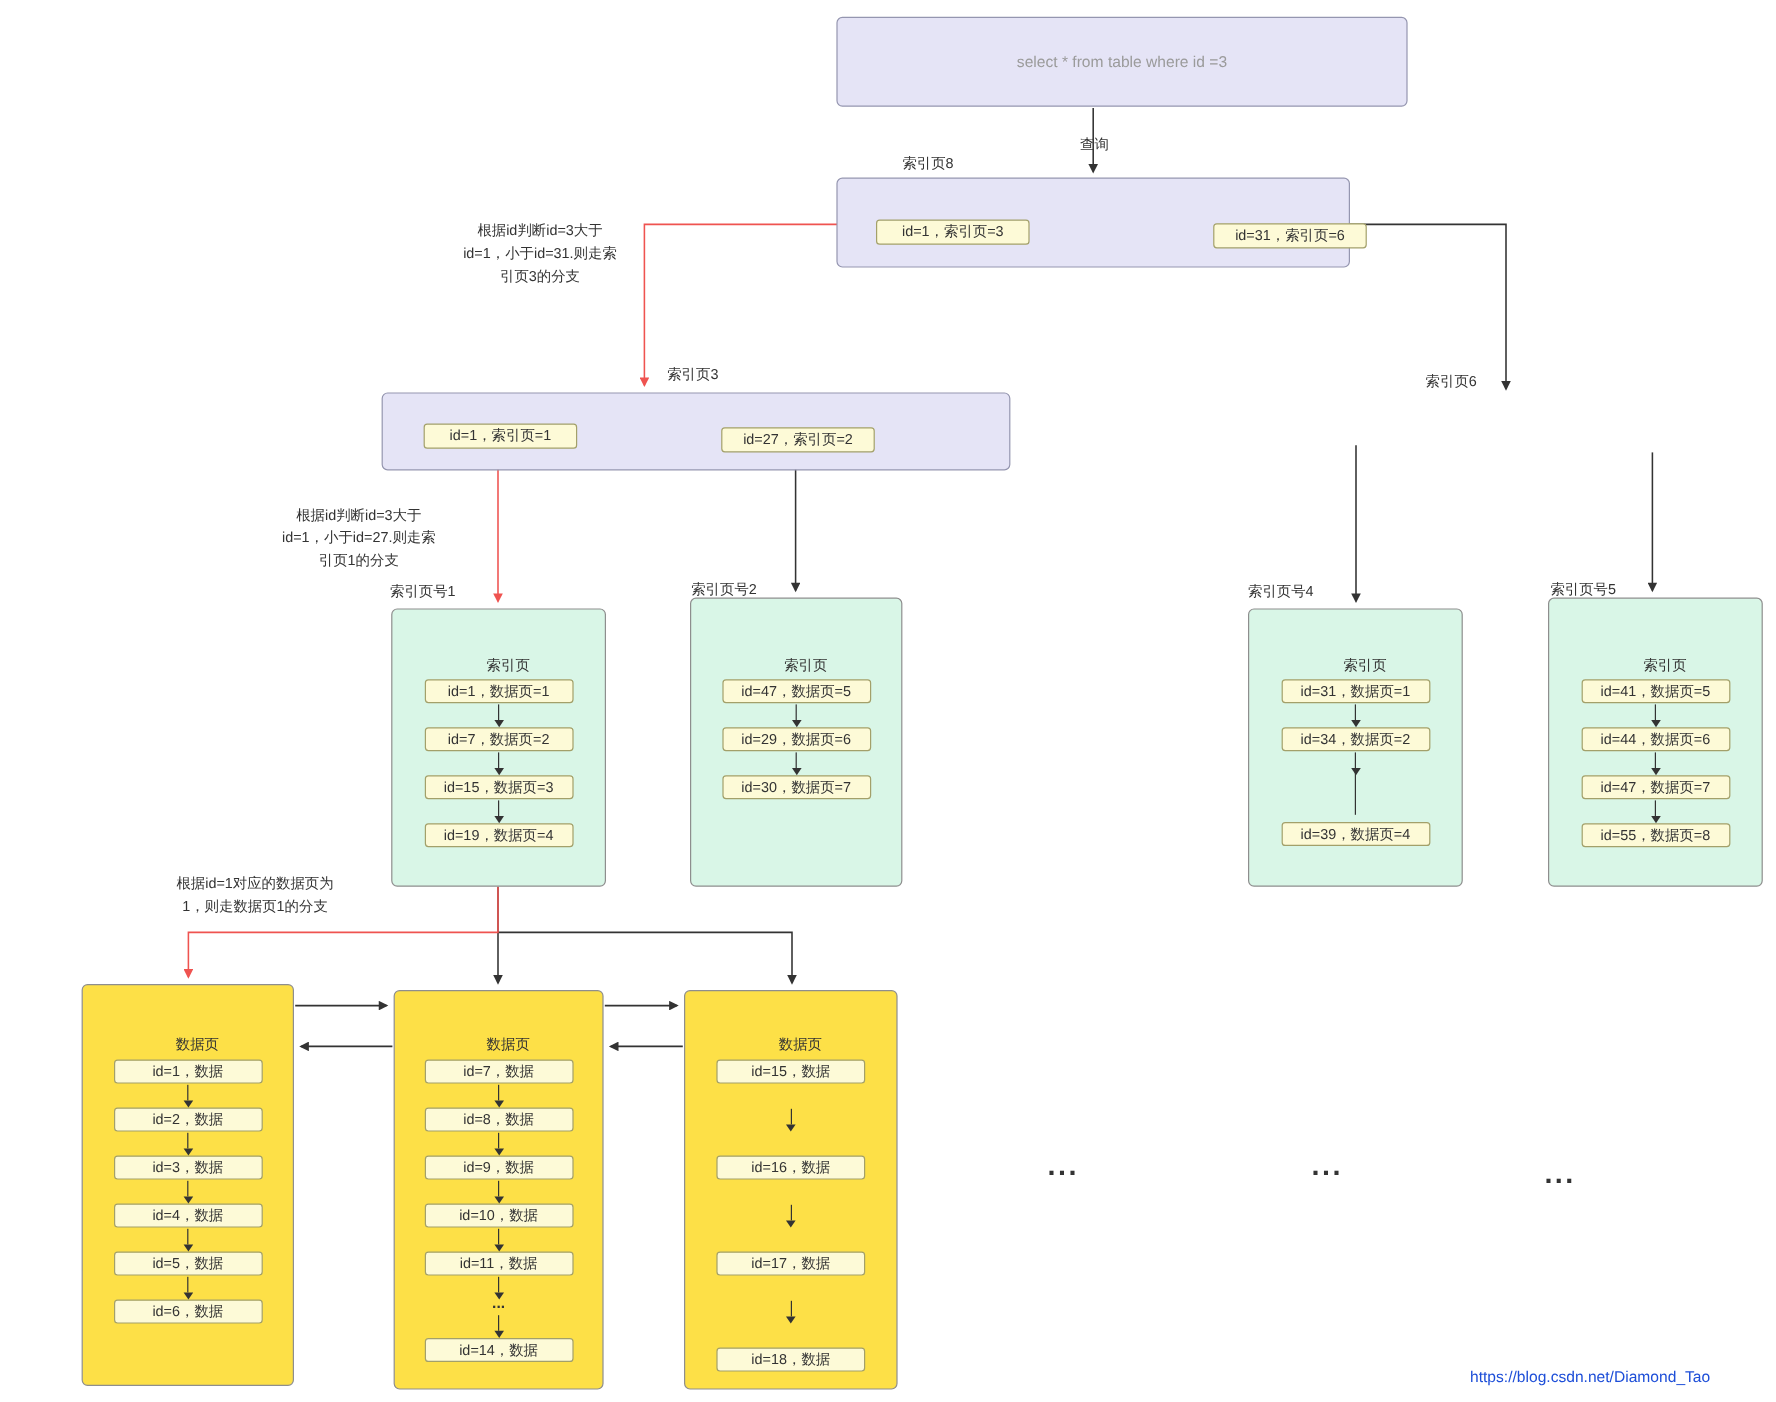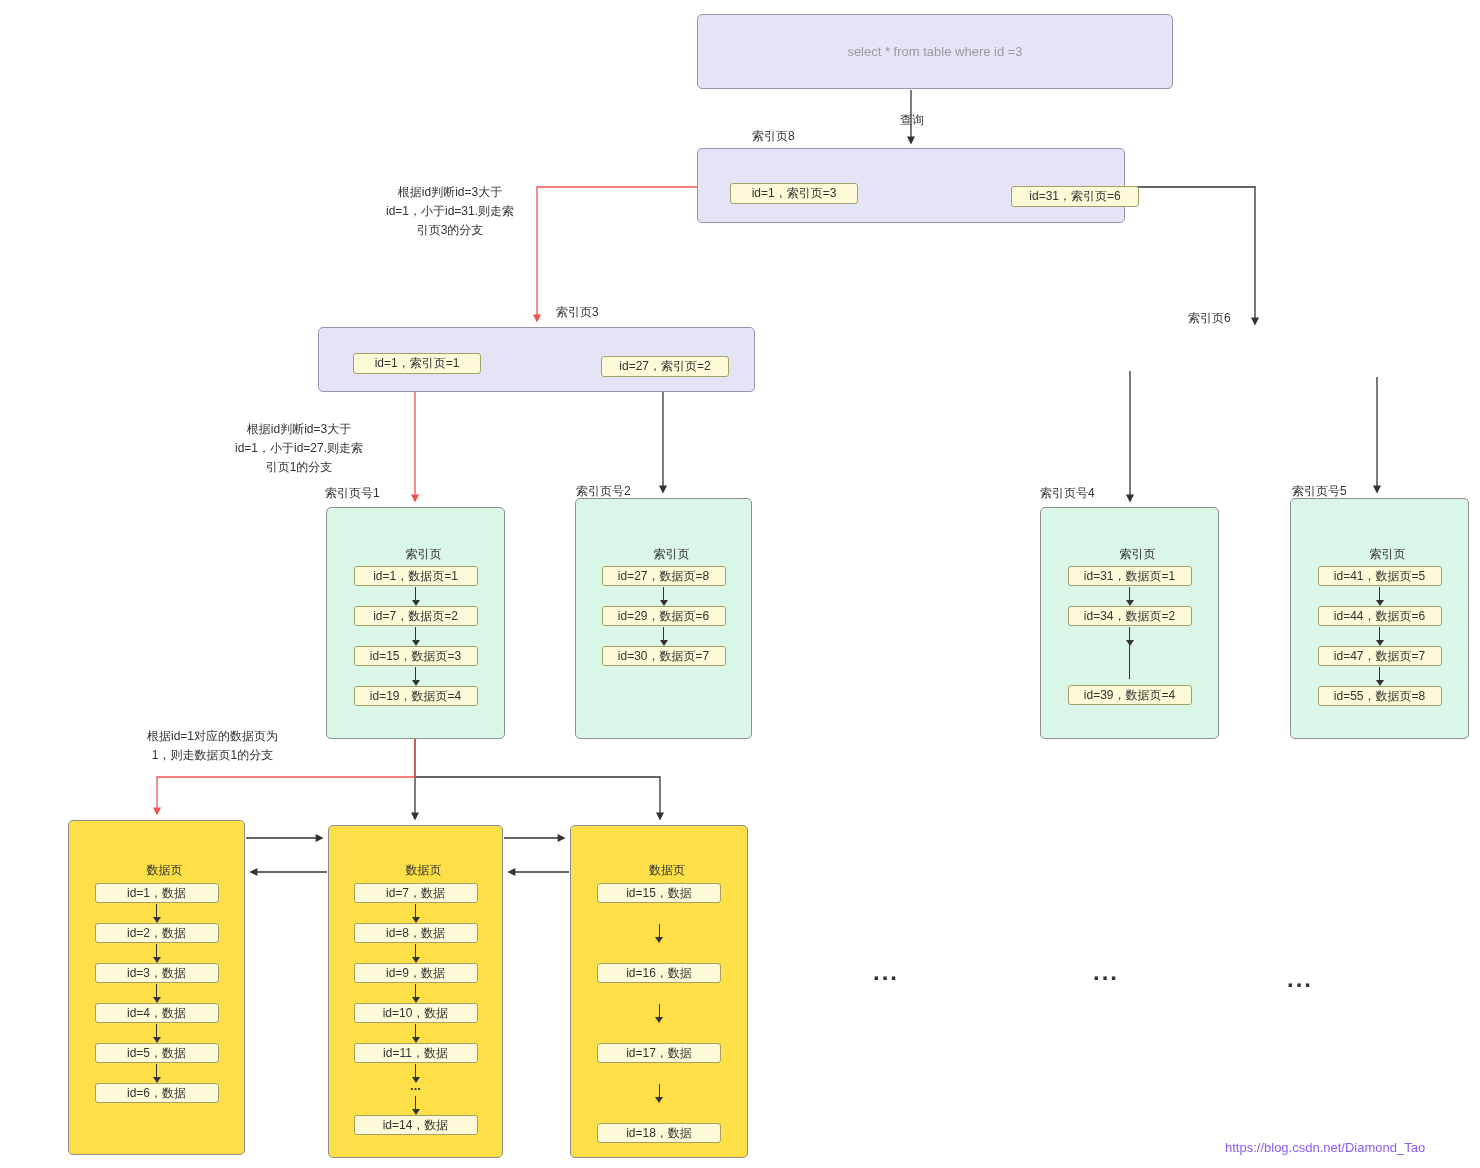--- a/index.html
+++ b/index.html
@@ -21,21 +21,21 @@
   .stack { position:absolute; left:0; right:0; display:flex; flex-direction:column; align-items:center; }
   .stack .chip { width:124px; }
   .varrow { width:0; height:13px; border-left:1px solid #333; margin:1px 0 6px; position:relative; }
   .varrow::after { content:""; position:absolute; left:-4.5px; top:13px;
                    border:4px solid transparent; border-top:6px solid #333; border-bottom:none; }
   .varrow.tall { height:52px; }
   .stack-dots { height:12px; line-height:5px; font-size:13px; font-weight:bold; color:#333; }
   .float-label { position:absolute; font-size:12px; color:#333; white-space:nowrap; }
   .annotation { position:absolute; font-size:12px; color:#333; text-align:center; line-height:19px; white-space:pre-line; }
   .hellip { position:absolute; font-size:24px; font-weight:bold; color:#333; letter-spacing:2px; }
-  .watermark { position:absolute; font-size:13px; color:#8b5cf6; }
+  .watermark { position:absolute; font-size:13px; color:#1d4ed8; }
 </style>
 </head>
 <body>
 
 <div class="canvas">
 
   <svg class="wires" viewBox="0 0 1480 1168">
     <defs>
       <marker id="mb" viewBox="0 0 10 10" refX="8" refY="5" markerWidth="9" markerHeight="8" orient="auto" markerUnits="userSpaceOnUse">
         <path d="M0,0 L10,5 L0,10 Z" fill="#333"></path>
@@ -69,21 +69,21 @@
   <div class="node lavender" style="left:697px; top:148px; width:428px; height:75px;">
     <div class="chip abs" style="left:32px; top:34px; width:128px;">id=1，索引页=3</div>
     <div class="chip abs" style="left:278px; top:37px; width:128px;margin-left:35px;">id=31，索引页=6</div>
   </div>
 
   <div class="annotation" style="left:370px; top:183px; width:160px;">根据id判断id=3大于
 id=1，小于id=31.则走索
 引页3的分支</div>
 
   <div class="float-label" style="left:556px; top:304px;">索引页3</div>
-  <div class="node lavender" style="left:318px; top:327px; width:437px; height:65px;padding-left:16px;">
+  <div class="node lavender" style="left:318px; top:327px; width:524px; height:65px;padding-left:16px;">
     <div class="chip abs" style="left:34px; top:25px; width:128px;">id=1，索引页=1</div>
     <div class="chip abs" style="left:282px; top:28px; width:128px;">id=27，索引页=2</div>
   </div>
 
   <div class="float-label" style="left:1188px; top:310px;">索引页6</div>
 
   <div class="annotation" style="left:224px; top:420px; width:150px;">根据id判断id=3大于
 id=1，小于id=27.则走索
 引页1的分支</div>
 
@@ -98,21 +98,21 @@
       <div class="chip">id=15，数据页=3</div>
       <div class="varrow"></div>
       <div class="chip">id=19，数据页=4</div>
     </div>
   </div>
 
   <div class="float-label" style="left:576px; top:483px;">索引页号2</div>
   <div class="node green" style="left:575px; top:498px; width:177px; height:241px;">
     <div class="node-title" style="top:26px;">索引页</div>
     <div class="stack" style="top:67px;">
-      <div class="chip">id=27，数据页=8</div>
+      <div class="chip">id=47，数据页=5</div>
       <div class="varrow"></div>
       <div class="chip">id=29，数据页=6</div>
       <div class="varrow"></div>
       <div class="chip">id=30，数据页=7</div>
     </div>
   </div>
 
   <div class="float-label" style="left:1040px; top:485px;">索引页号4</div>
   <div class="node green" style="left:1040px; top:507px; width:179px; height:232px;">
     <div class="node-title" style="top:17px;">索引页</div>

